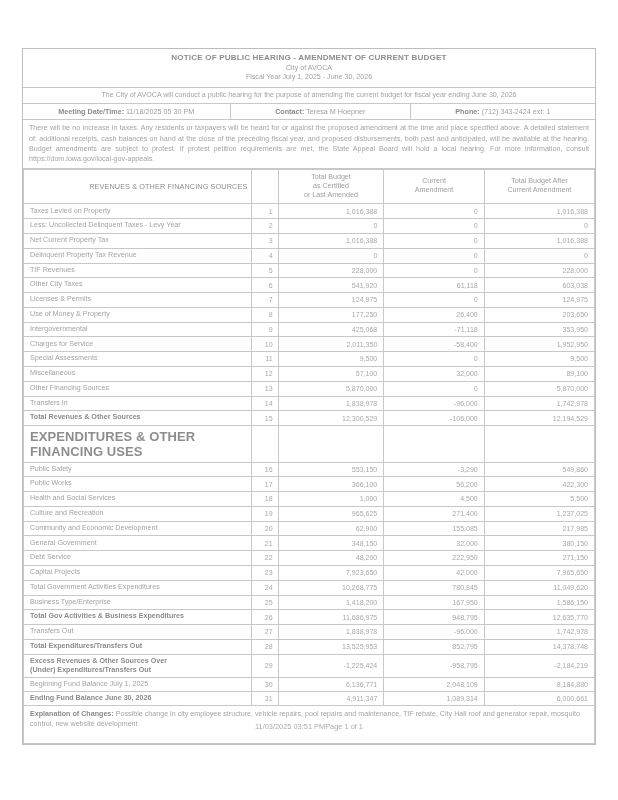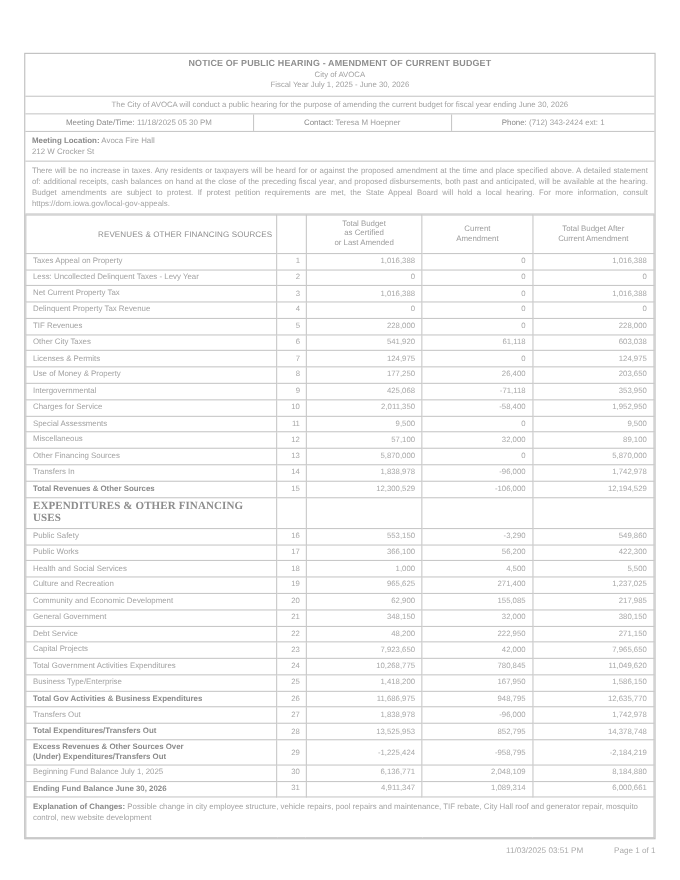--- a/index.html
+++ b/index.html
@@ -67,21 +67,21 @@
   }
   .meet-cell {
     font-size: 7.2px;
     padding: 3px 6px 3.5px 6px;
     box-sizing: border-box;
     text-align: center;
     border-right: 1px solid #c8c8c8;
     color: #a0a0a0;
   }
   .meet-cell:last-child { border-right: none; }
-  .meet-cell b { color: #8a8a8a; font-weight: normal; }
+  .meet-cell b { color: #8a8a8a; font-weight: bold; }
   .meet-c1 { width: 36.3%; }
   .meet-c2 { width: 31.5%; }
   .meet-c3 { width: 32.2%; }
 
   .loc-band {
     font-size: 7.2px;
     padding: 2.5px 6px 3px 6px;
     line-height: 1.38;
     color: #a0a0a0;
   }
@@ -147,47 +147,45 @@
     font-size: 7.05px;
     text-align: right;
     padding: 2.1px 6px 2.4px 3px;
     color: #a8a8a8;
   }
   tr.bold td.lbl {
     font-weight: bold;
     color: #8b8b8b;
   }
   tr.section td {
-    font-size: 10px;
+    font-size: 13px;
     font-weight: bold;
     color: #8d8d8d;
     padding: 2.6px 4px 2.8px 6px;
     letter-spacing: 0.1px;
-    font-family: Liberation Serif, serif;
   }
   td.expl {
     font-size: 7.15px;
     text-align: left;
     padding: 3px 6px 13px 6px;
     line-height: 1.42;
     color: #a4a4a4;
   }
   td.expl b { color: #8a8a8a; font-weight: bold; }
 
   
   .footer {
     position: absolute;
     left: 22px;
-    top: 768px;
+    top: 722px;
     width: 574px;
     display: flex;
-    justify-content: flex-end;
+    justify-content: center;
     font-size: 7.4px;
     color: #aaaaaa;
-    gap: 28px;
   }
 </style>
 </head>
 <body>
 
 <div class="page">
 
   <div class="doc">
 
     <div class="band title-band">
@@ -208,27 +206,20 @@
           <b>Contact:</b>
           <span>Teresa M Hoepner</span>
         </div>
         <div class="meet-cell meet-c3">
           <b>Phone:</b>
           <span>(712) 343-2424 ext: 1</span>
         </div>
       </div>
     </div>
 
-    <div class="band loc-band">
-      <div>
-        <b>Meeting Location:</b>
-        <span>Avoca Fire Hall</span>
-      </div>
-      <div>212 W Crocker St</div>
-    </div>
 
     <div class="band notice-band">There will be no increase in taxes. Any residents or taxpayers will be heard for or against the proposed amendment at the time and place specified above. A detailed statement of: additional receipts, cash balances on hand at the close of the preceding fiscal year, and proposed disbursements, both past and anticipated, will be available at the hearing. Budget amendments are subject to protest. If protest petition requirements are met, the State Appeal Board will hold a local hearing. For more information, consult https://dom.iowa.gov/local-gov-appeals.</div>
 
     <table class="budget">
       <colgroup>
         <col class="c-label">
           <col class="c-num">
           <col class="c-v1">
           <col class="c-v2">
           <col class="c-v3">
@@ -248,21 +239,21 @@
           </th>
           <th class="hdr">
             <div>Total Budget After</div>
             <div>Current Amendment</div>
           </th>
         </tr>
       </thead>
       <tbody>
 
       <tr>
-            <td class="lbl">Taxes Appeal on Property</td>
+            <td class="lbl">Taxes Levied on Property</td>
             <td class="num">1</td>
             <td class="val">1,016,388</td>
             <td class="val">0</td>
             <td class="val">1,016,388</td>
           </tr>
           <tr>
             <td class="lbl">Less: Uncollected Delinquent Taxes - Levy Year</td>
             <td class="num">2</td>
             <td class="val">0</td>
             <td class="val">0</td>

